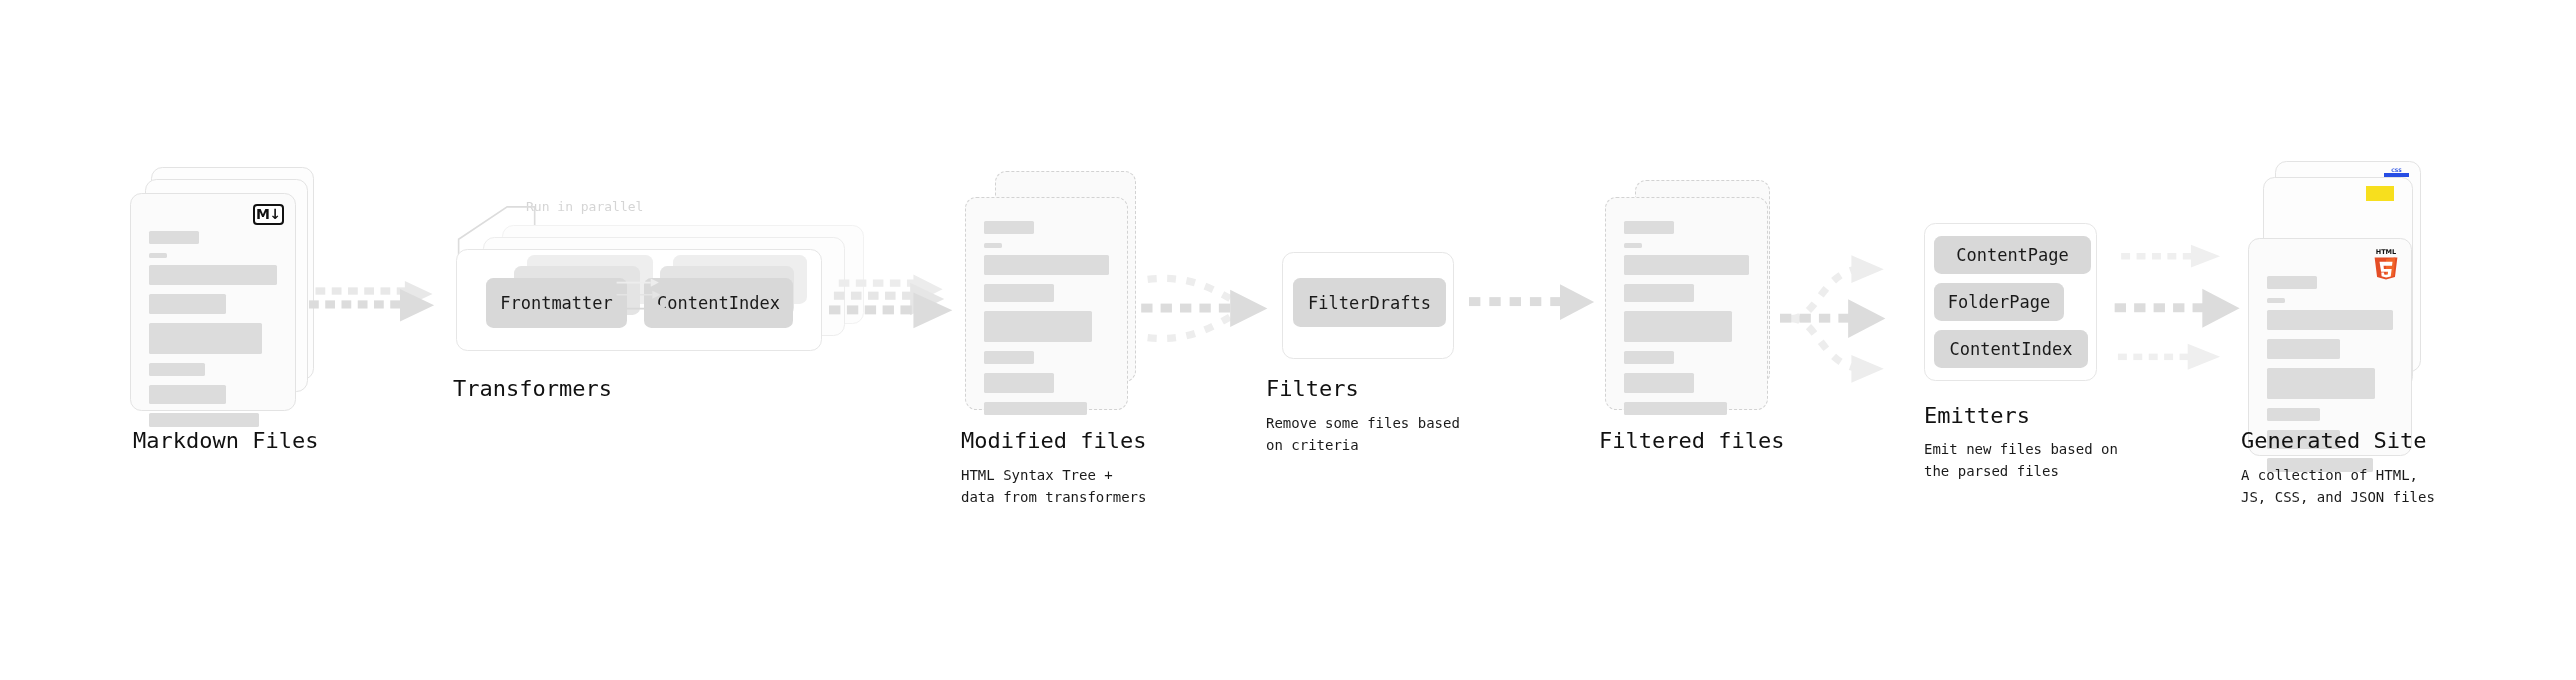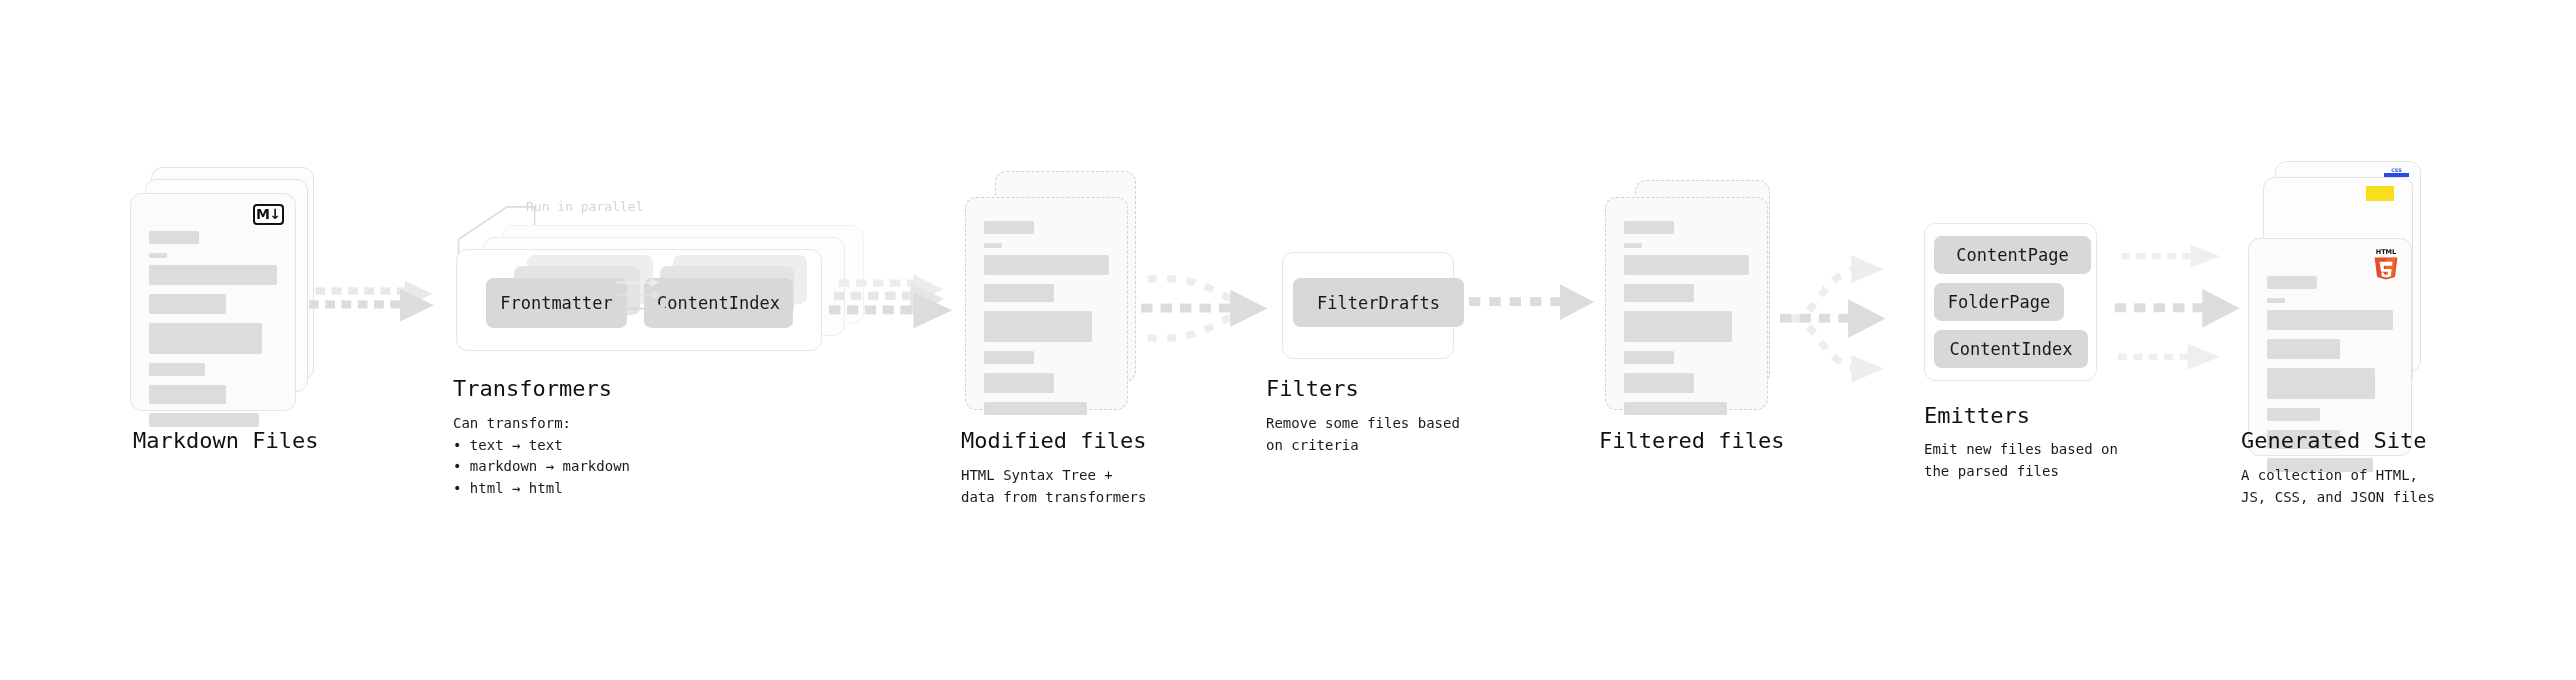--- a/index.html
+++ b/index.html
@@ -157,24 +157,20 @@
       <line x1="2" y1="23" x2="46" y2="23"></line>
         <polygon points="46,18 56,23 46,28" fill="#e4e4e4" stroke="none"></polygon>
     </g>
     <g stroke="#d8d8d8" stroke-width="2" fill="none">
       <line x1="2" y1="40" x2="52" y2="40"></line>
         <polygon points="52,34 64,40 52,46" fill="#d8d8d8" stroke="none"></polygon>
     </g>
   </svg>
 
   <div class="title" style="left:453px;top:376px;">Transformers</div>
-  <div class="desc" style="left:453px;top:413px;">Can transform:
- • text → text
- • markdown → markdown
- • html → html</div>
 
   <svg style="left:829px;top:273px;" width="138" height="73" viewBox="0 0 170 90">
     <g fill="#ececec">
       <rect x="12" y="8" width="13" height="9"></rect>
         <rect x="33" y="8" width="13" height="9"></rect>
       <rect x="54" y="8" width="13" height="9"></rect>
         <rect x="75" y="8" width="13" height="9"></rect>
       <rect x="96" y="8" width="13" height="9"></rect>
       <polygon points="104,2 140,20 104,38"></polygon>
     </g>
@@ -220,21 +216,21 @@
       <rect x="0" y="44" width="14" height="11"></rect>
         <rect x="24" y="44" width="14" height="11"></rect>
       <rect x="48" y="44" width="14" height="11"></rect>
         <rect x="72" y="44" width="14" height="11"></rect>
       <rect x="96" y="44" width="14" height="11"></rect>
       <polygon points="110,27 156,50 110,73"></polygon>
     </g>
   </svg>
 
   <div class="group" style="left:1282px;top:252px;width:172px;height:107px;"></div>
-  <div class="chip" style="left:1293px;top:278px;width:171px;height:49px;text-align:center;">FilterDrafts</div>
+  <div class="chip" style="left:1293px;top:278px;width:153px;height:49px;text-align:center;">FilterDrafts</div>
   <div class="title" style="left:1266px;top:376px;">Filters</div>
   <div class="desc" style="left:1266px;top:413px;">Remove some files based
 on criteria</div>
 
   <svg style="left:1469px;top:284px;" width="130" height="49" viewBox="0 0 160 60">
     <g fill="#dcdcdc">
       <rect x="0" y="16" width="14" height="11"></rect>
         <rect x="25" y="16" width="14" height="11"></rect>
       <rect x="50" y="16" width="14" height="11"></rect>
         <rect x="75" y="16" width="14" height="11"></rect>

